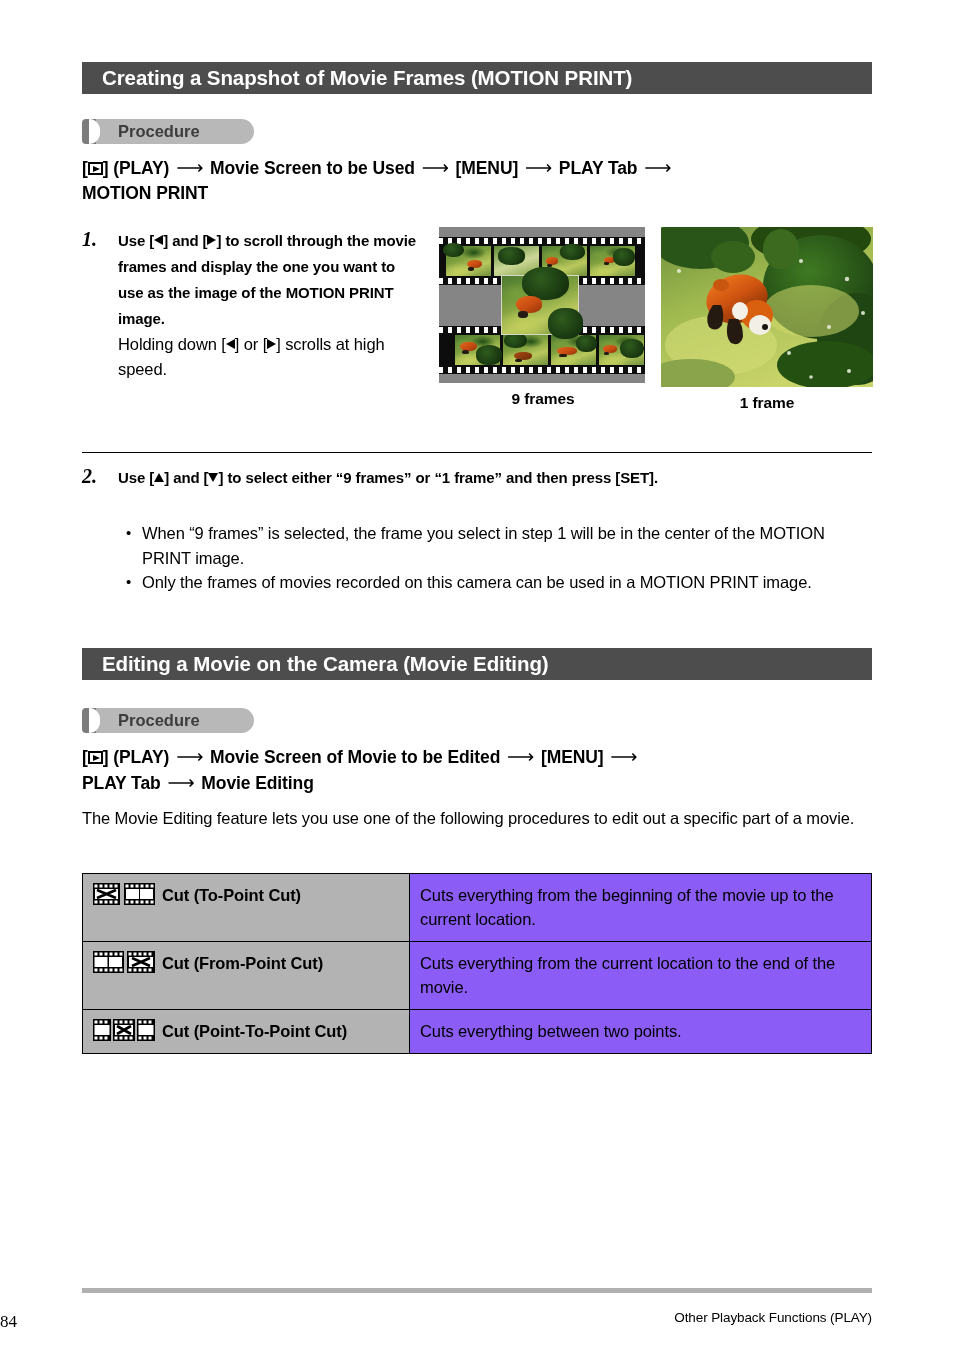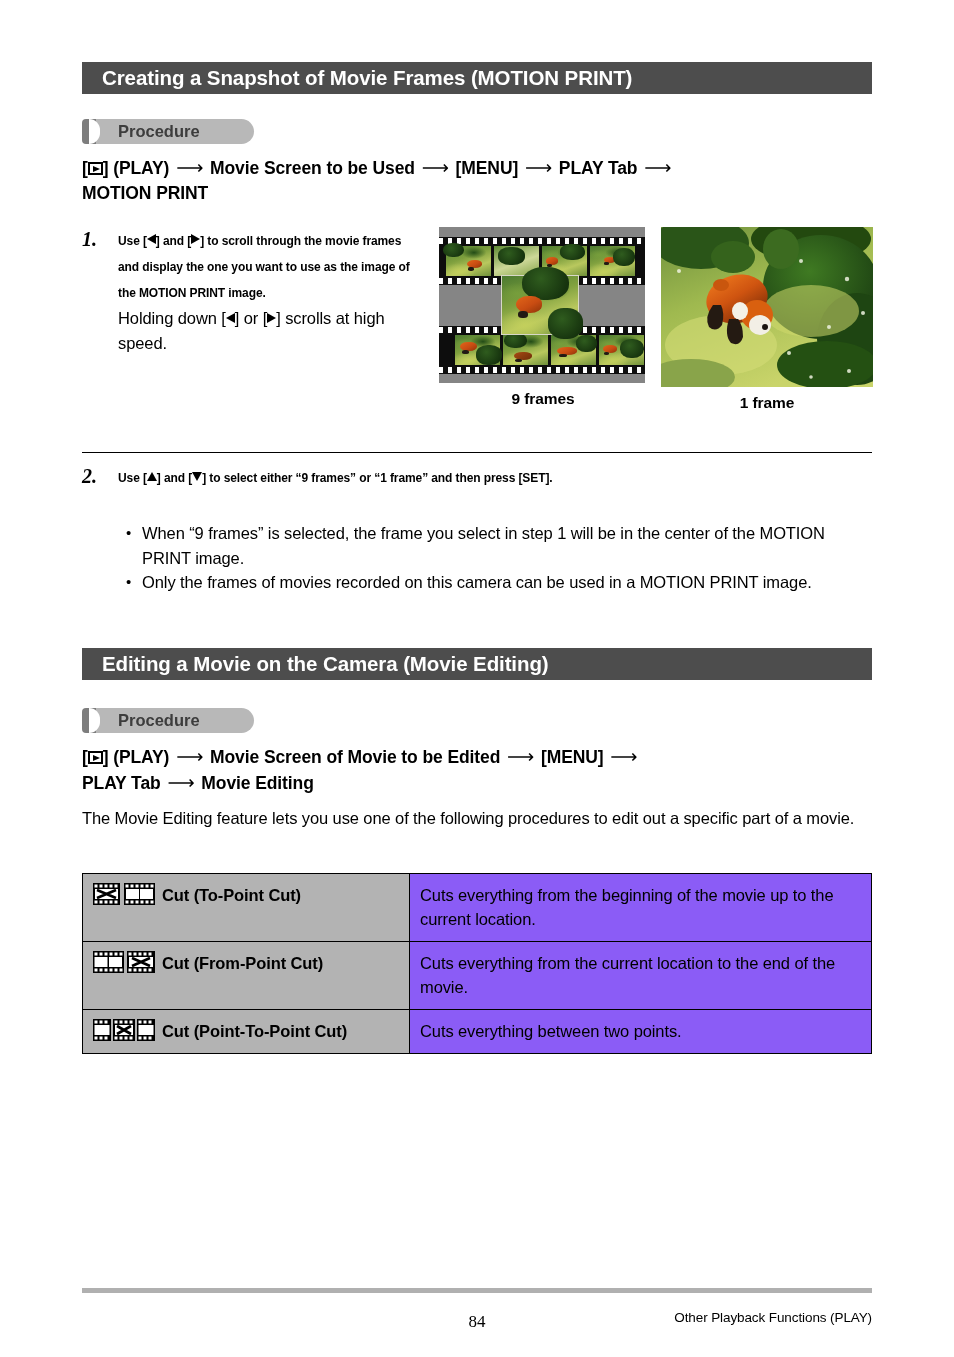--- a/index.html
+++ b/index.html
@@ -100,21 +100,21 @@
   
   .step-num {
     position: absolute;
     font-size: 20px;
     font-weight: bold;
     font-style: italic;
     font-family: "Liberation Serif", serif;
   }
   .step-body { position: absolute; }
   .step-title {
-    font-size: 12px;
+    font-size: 15px;
     font-weight: bold;
     line-height: 26px;
     letter-spacing: -0.1px;
   }
   .step-sub {
     font-size: 16.5px;
     font-weight: normal;
     line-height: 25px;
     letter-spacing: -0.1px;
   }
@@ -291,21 +291,21 @@
     position: absolute;
     left: 82px;
     width: 790px;
     height: 5px;
     background: #b0b0b0;
   }
   .page-num {
     position: absolute;
     width: 954px;
     left: 0;
-    text-align: center;
+    text-align: left;
     font-size: 17px;
     font-family: "Liberation Serif", serif;
   }
   .footer-note {
     position: absolute;
     right: 82px;
     font-size: 13.5px;
     letter-spacing: -0.1px;
     white-space: nowrap;
   }

